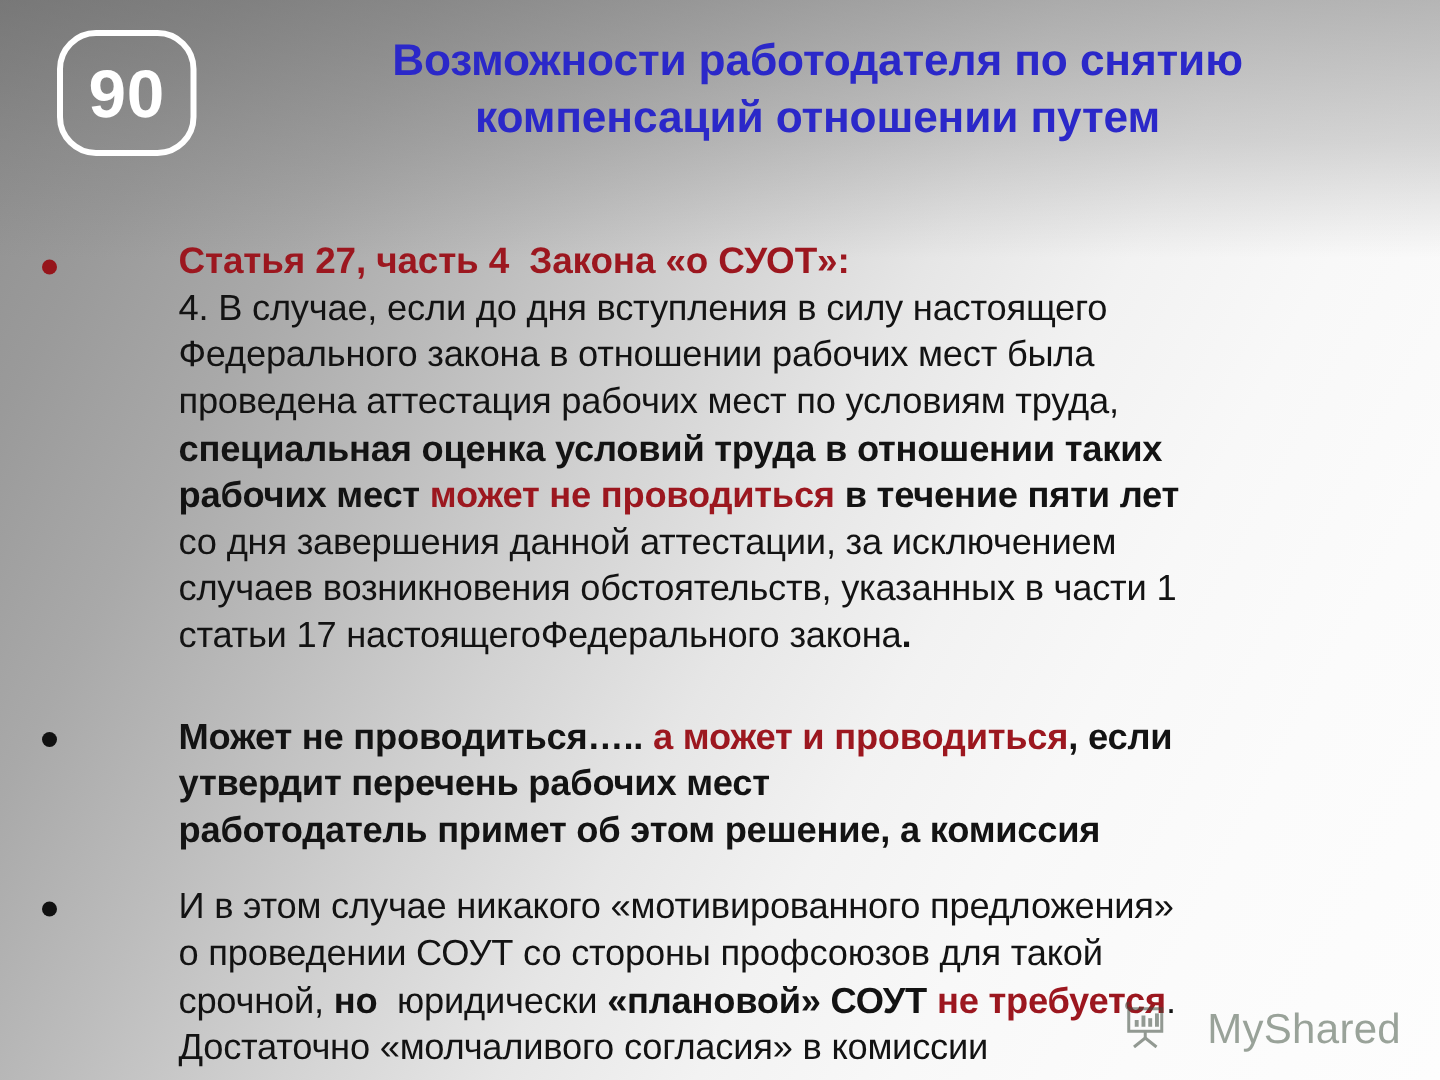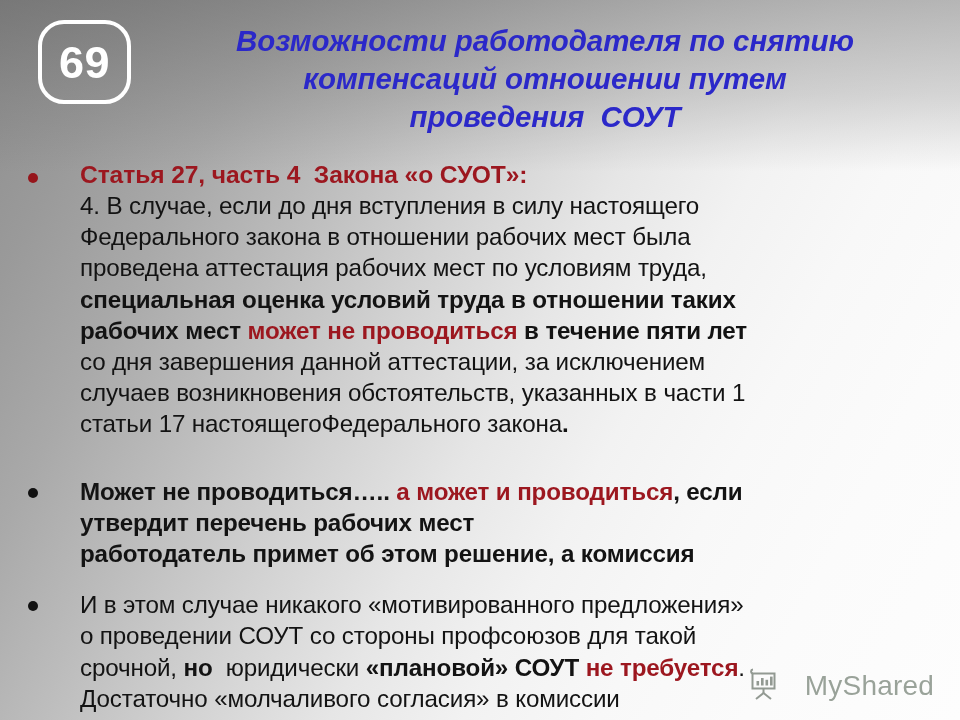--- a/index.html
+++ b/index.html
@@ -81,36 +81,35 @@
     position: absolute;
     left: 150px;
     top: 22px;
     width: 790px;
     text-align: center;
     color: #2b28c9;
     font-size: 29.5px;
     font-weight: bold;
     line-height: 1.28;
     letter-spacing: -0.1px;
-    font-style: italic;
   }
   #slide-title .tline { display: block; white-space: pre; }
 
   
   #body {
     position: absolute;
     left: 0;
     top: 160px;
     width: 960px;
     z-index: 2;
   }
 
   .bullet-block {
     position: relative;
-    padding-left: 80px;
+    padding-left: 119px;
     padding-right: 16px;
     box-sizing: border-box;
   }
   .bullet-marker {
     position: absolute;
     left: 28px;
     width: 10px;
     height: 10px;
     border-radius: 50%;
     background: #111111;
@@ -166,27 +165,26 @@
   }
 </style>
 </head>
 <body>
 
 <div id="slide">
 
   <div id="header">
 
     <div id="slide-badge">
-      <span id="slide-badge-number">69</span>
+      <span id="slide-badge-number">90</span>
     </div>
 
     <div id="slide-title">
       <span class="tline">Возможности работодателя по снятию</span>
       <span class="tline">компенсаций отношении путем</span>
-      <span class="tline">проведения  СОУТ</span>
     </div>
 
   </div>
 
   <div id="body">
 
     <div class="bullet-block" id="block-1">
       <span class="bullet-marker red" style="background: rgb(150, 21, 27);"></span>
       <div class="heading">Статья 27, часть 4  Закона «о СУОТ»:</div>
       <div class="para"><span class="ln"><span>4. В случае, если до дня вступления в силу настоящего</span></span><span class="ln"><span>Федерального закона в отношении рабочих мест была</span></span><span class="ln"><span>проведена аттестация рабочих мест по условиям труда,</span></span><span class="ln"><span class="b">специальная оценка условий труда в отношении таких</span></span><span class="ln"><span class="b">рабочих мест </span><span class="rdb">может не проводиться</span><span class="b"> в течение пяти лет</span></span><span class="ln"><span>со дня завершения данной аттестации, за исключением</span></span><span class="ln"><span>случаев возникновения обстоятельств, указанных в части 1</span></span><span class="ln"><span>статьи 17 настоящегоФедерального закона</span><span class="b">.</span></span></div>

